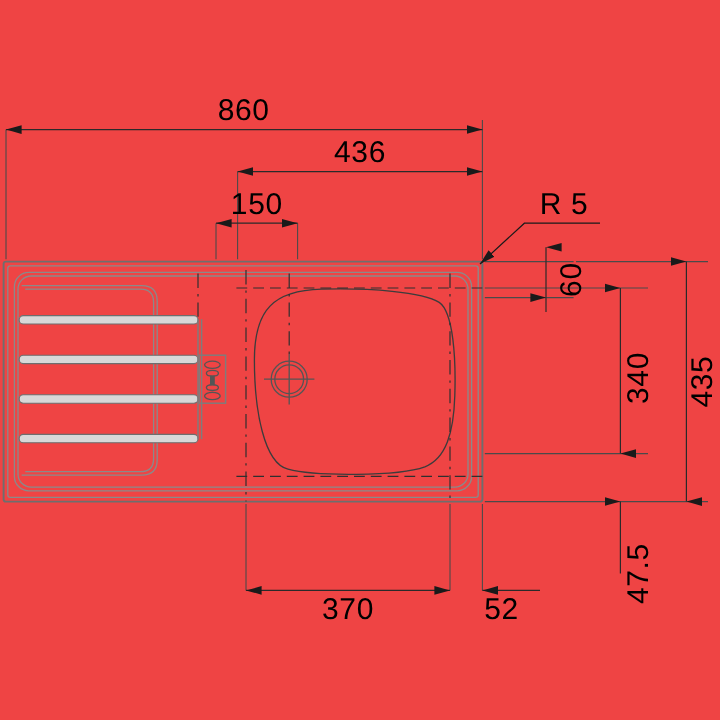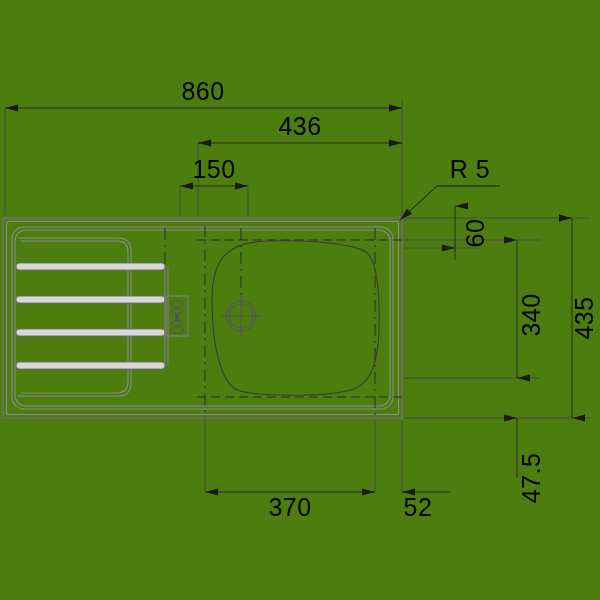--- a/index.html
+++ b/index.html
@@ -7,21 +7,21 @@
     padding: 0;
     background: #ffffff;
   }
   body {
     font-family: "Liberation Sans", sans-serif;
   }
   #drawing-root {
     position: relative;
     width: 600px;
     height: 600px;
-    background: #4d7c0f;
+    background: #ef4444;
     overflow: hidden;
   }
   svg#cad {
     display: block;
     width: 600px;
     height: 600px;
   }
   .dimtext {
     font-family: "Liberation Sans", sans-serif;
     font-size: 25px;

